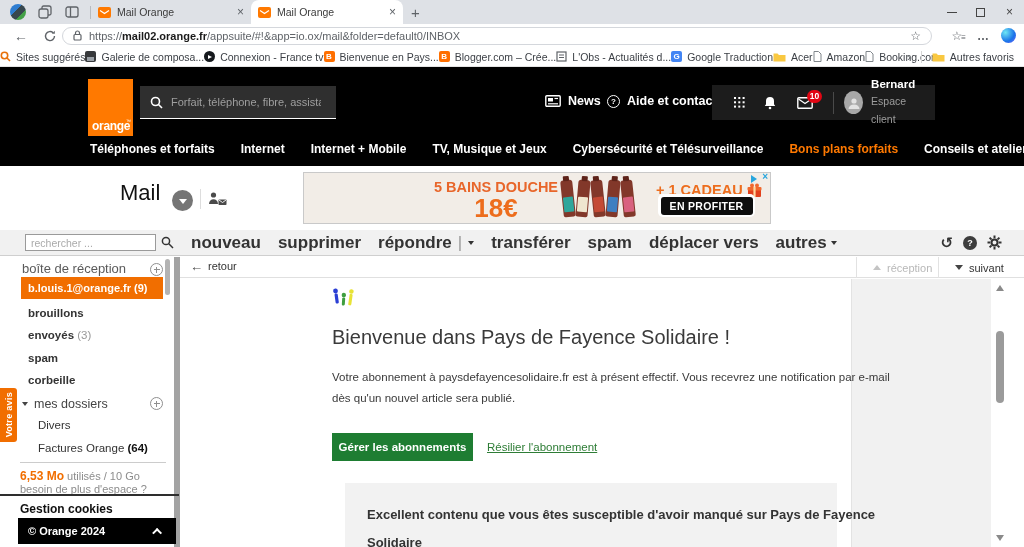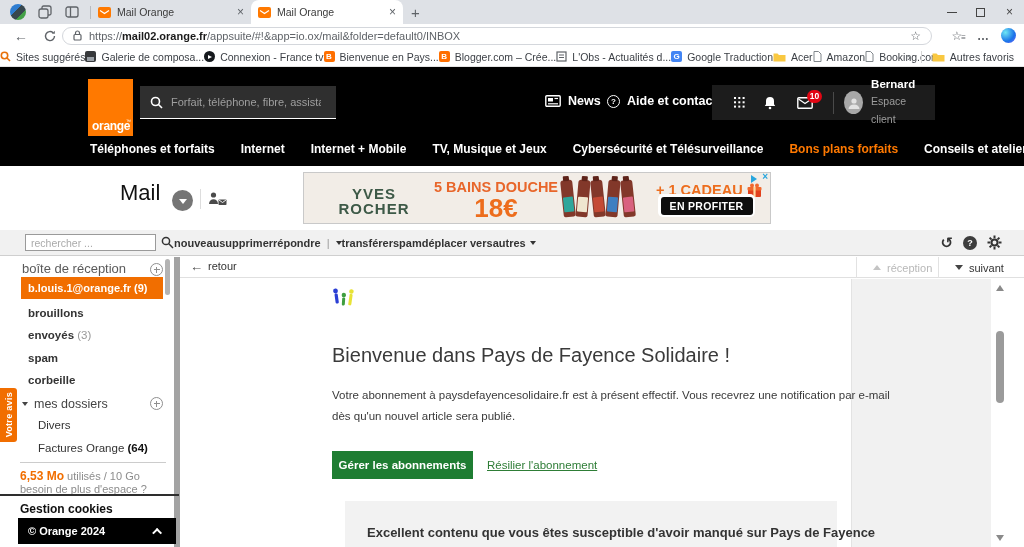--- a/index.html
+++ b/index.html
@@ -100,21 +100,21 @@
 .ctawrap{position:absolute;right:15px;bottom:6px;background:#fff;border-radius:5px;padding:2.5px}
 .cta{display:block;background:#0d0d0d;color:#fff;font-weight:bold;font-size:10.5px;letter-spacing:.3px;padding:3px 9px;border-radius:3px}
 .adchoices{position:absolute;top:2px;right:13px;width:0;height:0;border-left:6px solid #28a6de;border-top:4px solid transparent;border-bottom:4px solid transparent}
 .adx{position:absolute;top:-2px;right:2px;color:#28a6de;font-size:10px;font-weight:bold}
 
 
 .toolbar{position:absolute;top:230px;left:0;right:0;height:26px;background:#f1f1f1;border-bottom:1px solid #cfcfcf;display:flex;align-items:center}
 .tsearch{margin-left:25px;width:131px;height:17px;border:1px solid #9a9a9a;background:#fff;font-size:10.5px;padding:0 5px;outline:none;font-family:"Liberation Sans",sans-serif}
 .tsearch::placeholder{color:#aaa}
 .tmag{margin-left:5px;display:inline-flex}
-.tbtn{font-size:11px;font-weight:bold;color:#333;white-space:nowrap;display:inline-flex;align-items:center;gap:4px}
+.tbtn{font-size:17px;font-weight:bold;color:#333;margin-left:17px;white-space:nowrap;display:inline-flex;align-items:center;gap:4px}
 .tri-d{width:0;height:0;border-top:4px solid #333;border-left:3.5px solid transparent;border-right:3.5px solid transparent;display:inline-block}
 .tpipe{color:#999;font-weight:normal;margin:0 2px}
 .tb-right{margin-left:auto;display:flex;align-items:center;gap:10px;margin-right:22px}
 .hist{font-size:15px;font-weight:bold;color:#333;font-family:"DejaVu Sans",sans-serif}
 .helpc{width:14px;height:14px;border-radius:50%;background:#3d3d3d;color:#fff;font-size:9px;font-weight:bold;display:inline-flex;align-items:center;justify-content:center}
 
 
 .sidebar{position:absolute;left:0;top:257px;bottom:0;width:180px;background:#fff;border-right:6px solid #a3a3a3}
 .sb-inbox{position:absolute;left:22px;top:4px;font-size:13px;color:#5a5a5a}
 .plusc{position:absolute;width:13px;height:13px;border:1px solid #8f8f8f;border-radius:50%}
@@ -149,21 +149,21 @@
 .tri-u-dis{width:0;height:0;border-bottom:5px solid #c4c4c4;border-left:4px solid transparent;border-right:4px solid transparent}
 .nextbtn{position:absolute;left:758px;top:0;height:21px;border-left:1px solid #e2e2e2;display:flex;align-items:center;gap:6px;padding-left:16px;font-size:11px;color:#333}
 .tri-dn{width:0;height:0;border-top:5px solid #444;border-left:4px solid transparent;border-right:4px solid transparent}
 .reading{position:absolute;left:0;right:0;top:22px;bottom:0;background:#fff}
 .grayblock{position:absolute;left:671px;width:140px;top:0;bottom:0;background:#f1f1f1;border-left:1px solid #e3e3e3}
 .scrollcol{position:absolute;left:811px;width:19px;top:0;bottom:0;background:#fff}
 .sc-up{position:absolute;left:5px;top:6px;width:0;height:0;border-bottom:6px solid #8a8a8a;border-left:4.5px solid transparent;border-right:4.5px solid transparent}
 .sc-dn{position:absolute;left:5px;bottom:6px;width:0;height:0;border-top:6px solid #8a8a8a;border-left:4.5px solid transparent;border-right:4.5px solid transparent}
 .sc-thumb{position:absolute;left:5px;width:8px;top:52px;height:72px;background:#9b9b9b;border-radius:4px}
 .email{position:absolute;left:152px;top:9px;width:506px}
-.etitle{margin-top:32px;font-size:20px;color:#3a3a3a;font-weight:normal}
+.etitle{margin-top:14px;font-size:20px;color:#3a3a3a;font-weight:normal}
 .ebody{margin-top:18px;font-size:11.5px;color:#3a3a3a;line-height:21px}
 .ebody span{display:block;white-space:nowrap}
 .btnrow{margin-top:24px;display:flex;align-items:center;gap:14px}
 .gbtn{background:#1e7d32;color:#fff;font-weight:bold;font-size:11.5px;width:141px;height:28px;display:flex;align-items:center;justify-content:center;border:none}
 .glink{color:#2e7d36;font-size:11.5px;text-decoration:underline}
 .graybox{margin-top:22px;margin-left:13px;width:492px;background:#f2f2f2;padding:18px 22px 20px}
 .gb-h{font-size:13px;font-weight:bold;color:#333;line-height:28px;white-space:nowrap}
 </style>
 </head>
 <body>
@@ -393,21 +393,20 @@
     <span class="mcontact">
       <svg width="19" height="15">
           <circle cx="5.5" cy="4" r="2.6" fill="#4a4a4a"></circle>
           <path d="M1 13c0-3.2 2.1-4.8 4.5-4.8S10 9.8 10 13z" fill="#4a4a4a"></path>
           <rect x="10.5" y="8.5" width="8" height="5.5" rx="0.8" fill="#4a4a4a"></rect>
           <path d="M11 9l3.5 2.5L18 9" fill="none" stroke="#fff" stroke-width="0.9"></path>
         </svg>
     </span>
 
     <div class="ad">
-      <span class="adbrand"><span>YVES ROCHER</span><span class="adbrandsub">FRANCE</span></span>
       <span class="adoffer">5 BAINS DOUCHE</span>
       <span class="adprice">18€</span>
       <span class="bottles">
           <span class="bt"></span>
           <span class="bt"></span>
           <span class="bt"></span>
           <span class="bt"></span>
           <span class="bt"></span>
         </span>
       <span class="adbonus">

